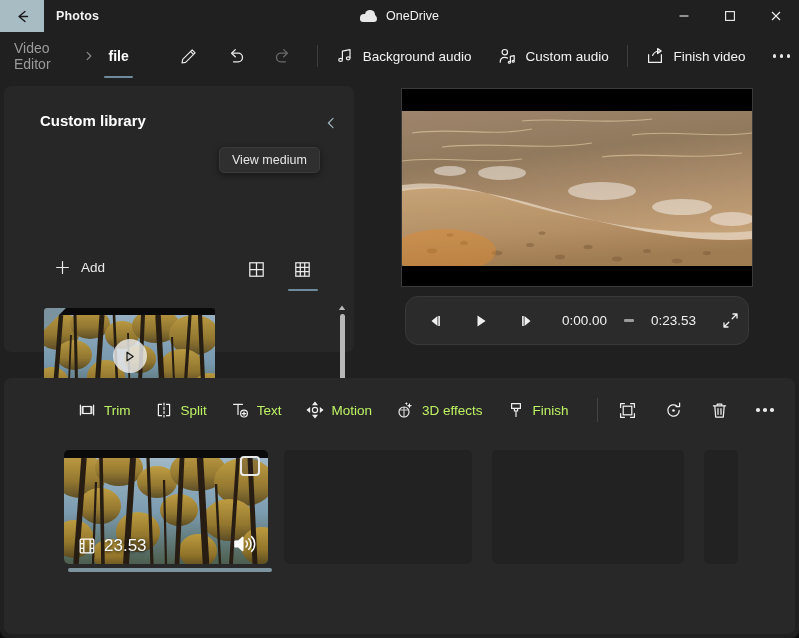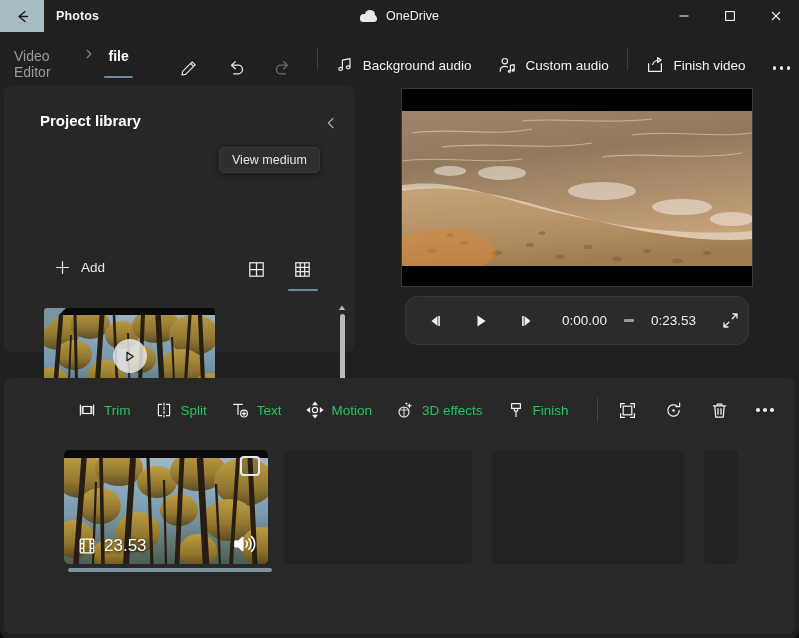--- a/index.html
+++ b/index.html
@@ -51,21 +51,21 @@
     content: ""; position: absolute; left: 5px; top: 0px;
     width: 10px; height: 9px; background: #e8e8e8; border-radius: 50%;
   }
   .wincontrols { position: absolute; right: 0; top: 0; height: 32px; display: flex; }
   .wc { width: 46px; height: 32px; display: flex; align-items: center; justify-content: center; cursor: default; }
   .wc svg { stroke: #f0f0f0; }
 
   
   .cmdbar {
     position: absolute; left: 0; top: 32px; width: 799px; height: 48px;
-    display: flex; align-items: flex-start; margin-top: 16px;
+    display: flex; align-items: center;
   }
   .breadcrumb-root {
     margin-left: 14px; font-size: 14px; color: #9b9b9b; cursor: pointer;
   }
   .bc-sep { margin: 0 11px; color: #8a8a8a; display: flex; align-items: center; }
   .tab-file {
     position: relative; font-size: 14px; font-weight: bold; color: #ffffff;
     padding: 0 2px 0 2px; cursor: pointer;
   }
   .tab-file::after {
@@ -182,21 +182,21 @@
     background: #282828; border-radius: 7px;
   }
   .toolbar {
     position: absolute; left: 0; top: 8px; width: 791px; height: 48px;
     display: flex; align-items: center; padding-left: 64px;
   }
   .tool {
     display: flex; align-items: center; gap: 8px; height: 34px;
     padding: 0 10px; margin-right: 4px; border-radius: 4px; cursor: pointer;
   }
-  .tool span { font-size: 13.5px; color: #22c55e; white-space: nowrap; }
+  .tool span { font-size: 13.5px; color: #bef264; white-space: nowrap; }
   .tool svg { stroke: #f0f0f0; }
   .tool-divider { width: 1px; height: 24px; background: #434343; margin: 0 14px; }
   .tool-ico {
     width: 40px; height: 34px; display: flex; align-items: center; justify-content: center;
     border-radius: 4px; cursor: pointer; margin-right: 14px;
   }
   .tool-ico svg { stroke: #f0f0f0; }
 
   .strip { position: absolute; left: 0; top: 72px; width: 791px; height: 140px; }
   .clip {
@@ -327,21 +327,21 @@
     <div class="icon-btn" style="margin-left:8px">
       <div class="dots">
           <i></i>
           <i></i>
           <i></i>
         </div>
     </div>
   </div>
 
   <div class="library">
-    <div class="lib-title">Project library</div>
+    <div class="lib-title">Custom library</div>
 
     <div class="collapse-btn">
       <svg width="14" height="14" viewBox="0 0 14 14" fill="none" stroke-width="1.2">
           <path d="M9 2.4 L4.4 7 L9 11.6" stroke-linecap="round" stroke-linejoin="round"></path>
         </svg>
     </div>
 
     <div class="add-btn">
       <svg width="17" height="17" viewBox="0 0 17 17" fill="none" stroke-width="1.2">
           <path d="M8.5 2.6 V14.4 M2.6 8.5 H14.4" stroke-linecap="round"></path>

